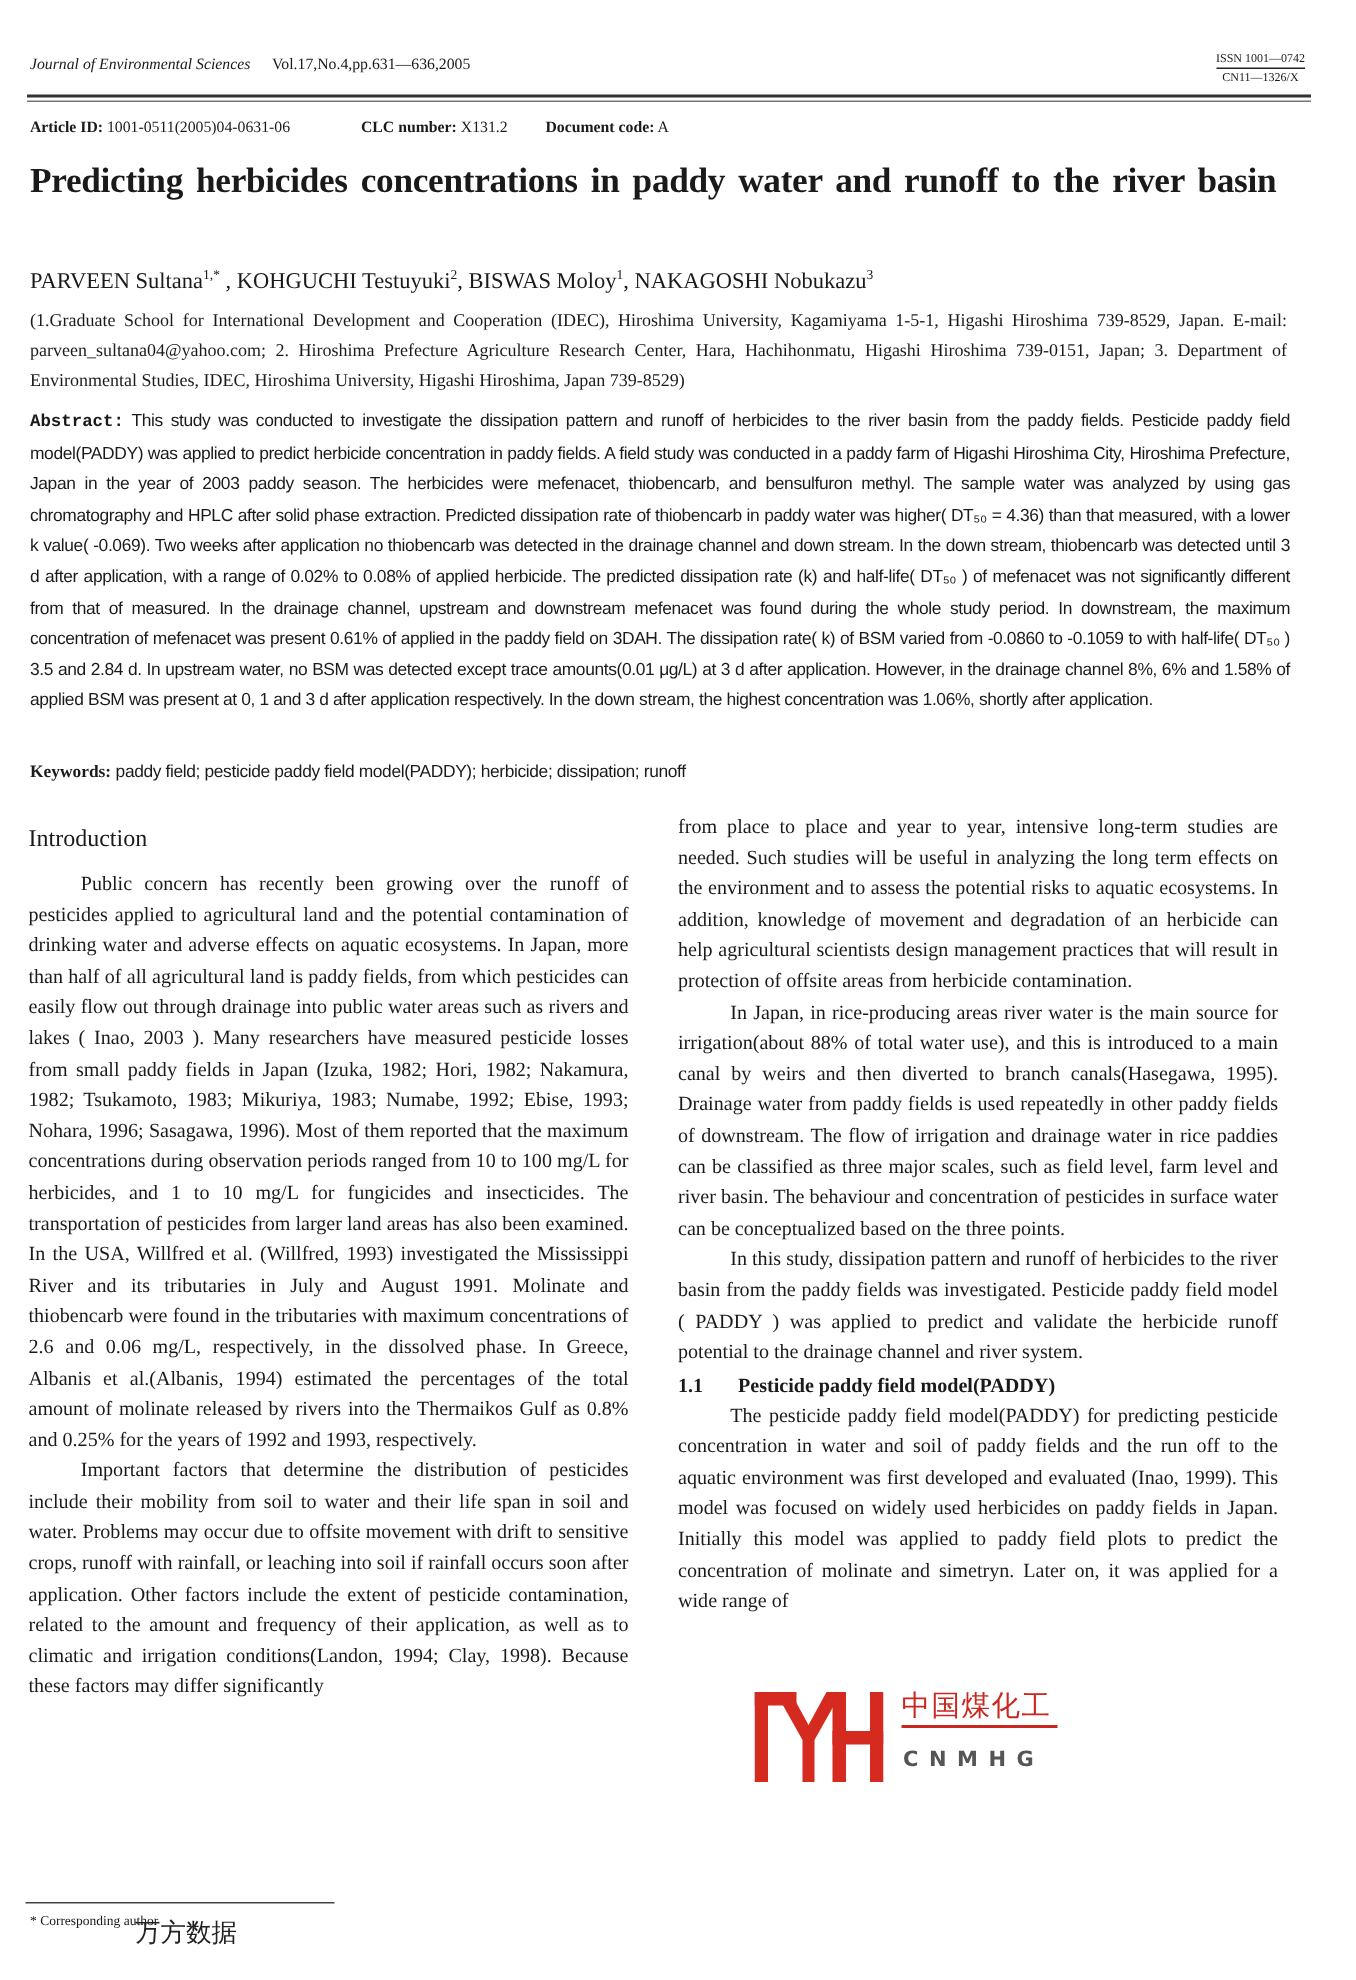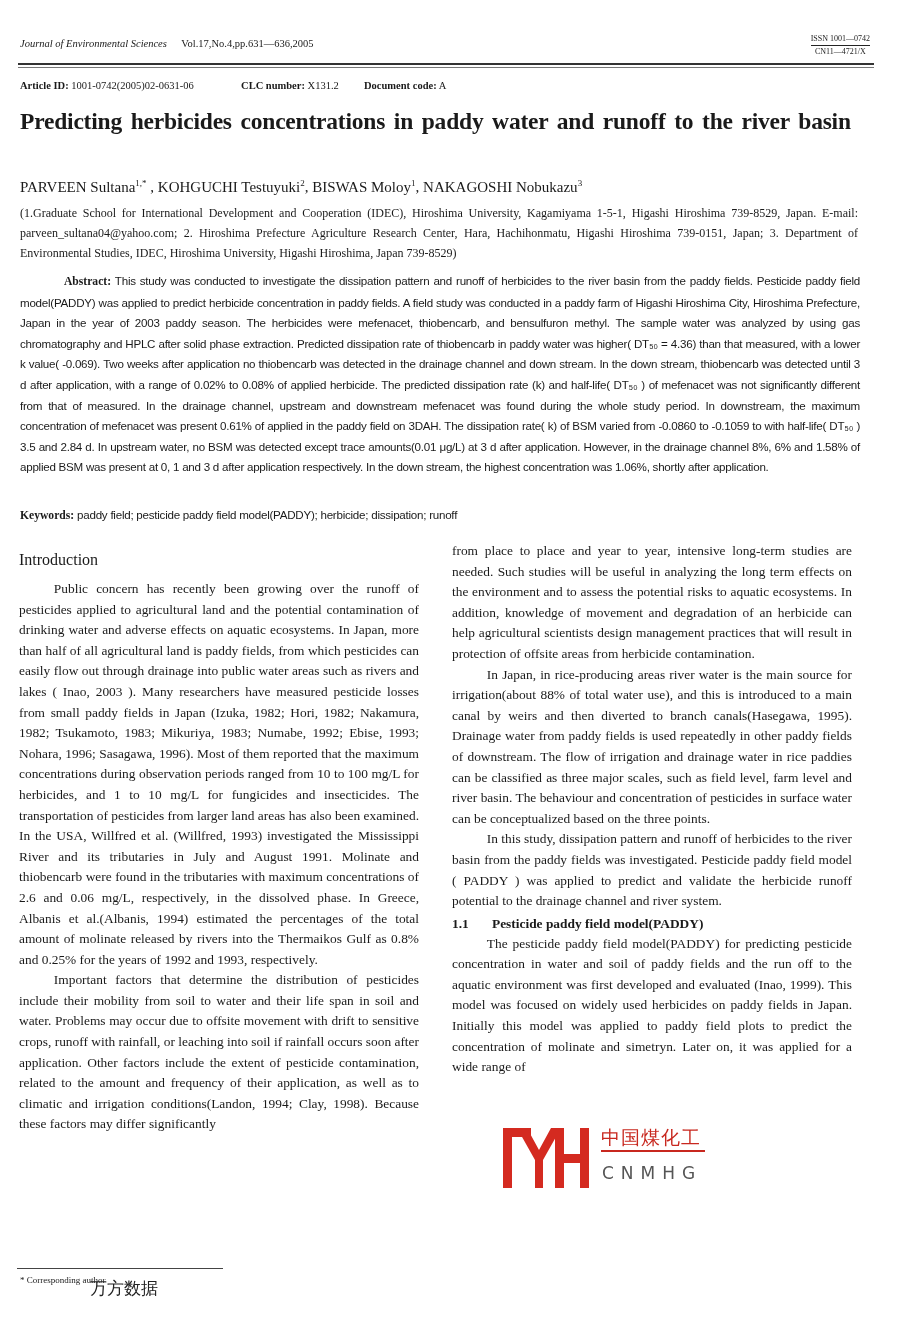--- a/index.html
+++ b/index.html
@@ -18,21 +18,21 @@
   .article-meta .sp { display: inline-block; width: 42px; }
 
   
   .title { left: 20px; top: 106px; width: 840px; font-size: 23.5px; font-weight: bold; line-height: 30px; font-family: "Liberation Serif", serif; letter-spacing: -0.2px; word-spacing: 3px; }
   .authors { left: 20px; top: 178px; font-size: 15px; }
   .authors sup { font-size: 9px; }
   .affil { left: 20px; top: 203px; width: 838px; font-size: 12px; line-height: 20px; text-align: justify; }
 
   
   .abstract { left: 20px; top: 271px; width: 840px; font-size: 11.6px; line-height: 20.6px; text-align: justify; font-family: "Liberation Sans", sans-serif; font-stretch: condensed; letter-spacing: -0.25px; }
-  .abstract .lbl { font-family: Liberation Serif, serif; font-weight: bold; letter-spacing: 0; margin-left: 44px; }
+  .abstract .lbl { font-family: Liberation Mono, monospace; font-weight: bold; letter-spacing: 0; }
   .keywords { left: 20px; top: 508px; width: 840px; font-size: 11.6px; font-family: "Liberation Sans", sans-serif; letter-spacing: -0.25px; }
   .keywords .lbl { font-family: "Liberation Serif", serif; font-weight: bold; letter-spacing: 0; }
 
   
   .col { width: 400px; font-size: 13.4px; line-height: 20.6px; text-align: justify; }
   .col p { margin: 0; text-indent: 2.6em; }
   .col p.noind { text-indent: 0; }
   .col-left { left: 19px; top: 549px; }
   .col-right { left: 452px; top: 541px; }
   .sec-h { font-size: 16px; font-weight: normal; margin: 0 0 8px 0; line-height: 22px; }
@@ -43,40 +43,40 @@
 
   
   .foot-rule { left: 17px; top: 1268px; width: 206px; border-top: 1px solid #444; }
   .footnote { left: 20px; top: 1275px; font-size: 9px; }
   .wm-wanfang { left: 90px; top: 1277px; font-size: 17px; font-family: "DejaVu Sans", sans-serif; color: #222; }
 
   
   .logo { left: 503px; top: 1128px; width: 230px; height: 62px; }
   .logo-mark { position: absolute; left: 0; top: 0; width: 86px; height: 60px; }
   .logo-cn { position: absolute; left: 98px; top: -4px; font-size: 19px; font-family: "DejaVu Sans", sans-serif; color: #c8281f; letter-spacing: 1px; line-height: 26px; border-bottom: 2px solid #c8281f; padding-right: 4px; }
-  .logo-en { position: absolute; left: 99px; top: 33px; font-size: 17px; font-family: "DejaVu Sans", sans-serif; color: #555; letter-spacing: 7px; line-height: 24px; font-weight: 400; }
+  .logo-en { position: absolute; left: 99px; top: 33px; font-size: 14px; font-family: "DejaVu Sans", sans-serif; color: #555; letter-spacing: 7px; line-height: 24px; font-weight: 700; }
   .logo-bg { position: absolute; left: 96px; top: 0; width: 120px; height: 58px; background: rgba(255,255,255,0.85); }
 </style>
 </head>
 <body>
 
 <div class="abs running-head">
   <span class="journal">Journal of Environmental Sciences</span>
   <span>Vol.17,No.4,pp.631—636,2005</span>
 </div>
 <div class="abs issn">
   <div class="top">ISSN 1001—0742</div>
-  <div>CN11—4721/X</div>
+  <div>CN11—1326/X</div>
 </div>
 <div class="abs head-rule"></div>
 <div class="abs head-rule2"></div>
 
 <div class="abs article-meta">
   <b>Article ID:</b>
-  <span>1001-0742(2005)02-0631-06</span>
+  <span>1001-0511(2005)04-0631-06</span>
   <span class="sp"></span>
   <b>CLC number:</b>
   <span>X131.2</span>
   <span class="sp" style="width:20px"></span>
   <b>Document code:</b>
   <span>A</span>
 </div>
 
 <h1 class="abs title" style="margin:0">Predicting herbicides concentrations in paddy water and runoff to the river basin</h1>
 

